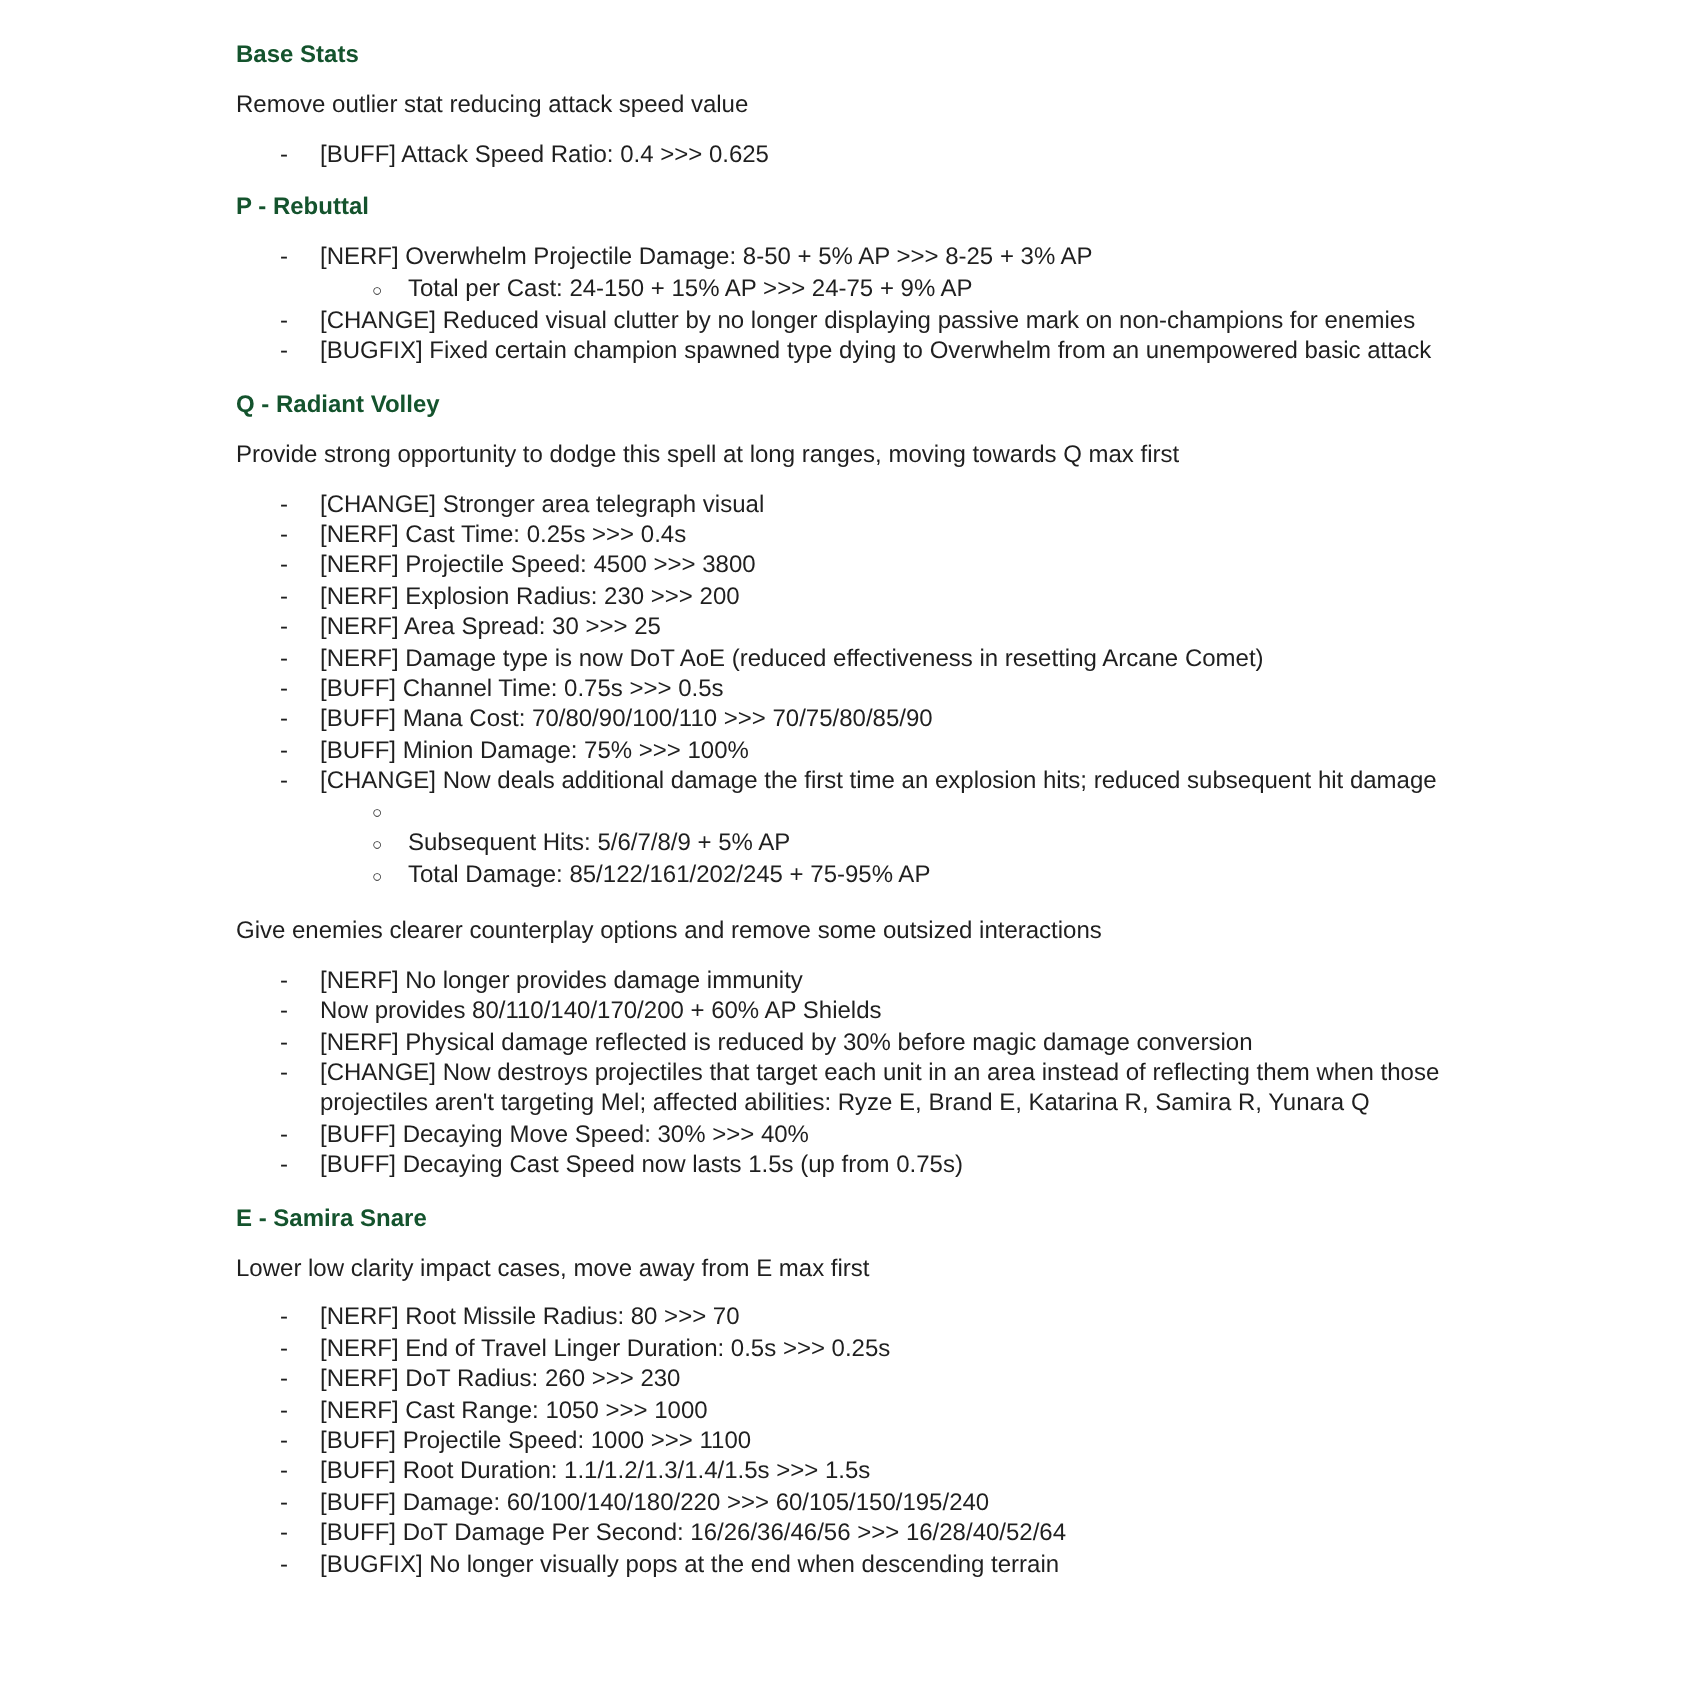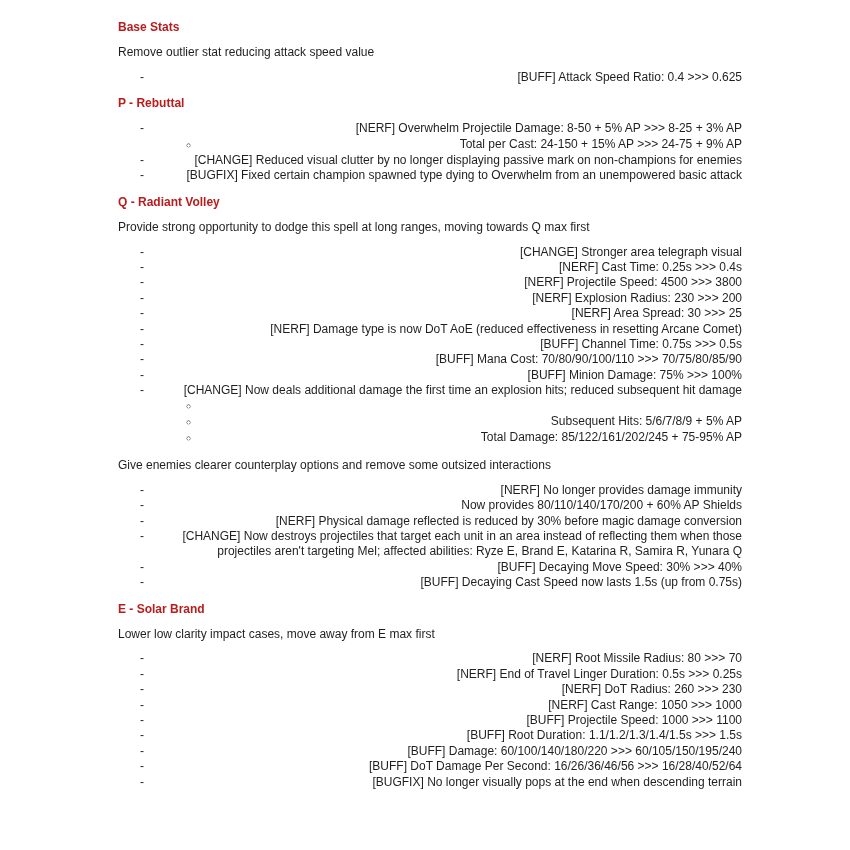--- a/index.html
+++ b/index.html
@@ -19,21 +19,21 @@
     left: 118px;
     top: 20px;
     width: 624px;
     font-family: "Liberation Sans", sans-serif;
     font-size: 12px;
     line-height: 15.4px;
     color: #1f1f1f;
   }
   .heading {
     font-weight: 700;
-    color: #b91c1c;
+    color: #14532d;
     margin: 0 0 9.5px 0;
   }
   .subtitle {
     margin: 0 0 9.5px 0;
   }
   .subtitle.italic {
   }
   .bullets {
     margin: 0 0 11px 0;
   }
@@ -51,21 +51,20 @@
     width: 20px;
   }
   .l2 > .marker {
     flex: none;
     width: 18px;
     font-size: 8.5px;
   }
   .txt {
     flex: 1 1 auto;
     min-width: 0;
-    text-align: right;
   }
 </style>
 </head>
 <body>
 
 <div class="page">
   <div class="doc" id="doc-root">
       <div class="heading">Base Stats</div>
       <div class="subtitle italic">Remove outlier stat reducing attack speed value</div>
       <div class="bullets">
@@ -168,21 +167,21 @@
         </div>
         <div class="li l1">
           <span class="marker">-</span>
           <span class="txt">[BUFF] Decaying Move Speed: 30% &gt;&gt;&gt; 40%</span>
         </div>
         <div class="li l1">
           <span class="marker">-</span>
           <span class="txt">[BUFF] Decaying Cast Speed now lasts 1.5s (up from 0.75s)</span>
         </div>
       </div>
-      <div class="heading">E - Solar Brand</div>
+      <div class="heading">E - Samira Snare</div>
       <div class="subtitle italic">Lower low clarity impact cases, move away from E max first</div>
       <div class="bullets">
         <div class="li l1">
           <span class="marker">-</span>
           <span class="txt">[NERF] Root Missile Radius: 80 &gt;&gt;&gt; 70</span>
         </div>
         <div class="li l1">
           <span class="marker">-</span>
           <span class="txt">[NERF] End of Travel Linger Duration: 0.5s &gt;&gt;&gt; 0.25s</span>
         </div>

